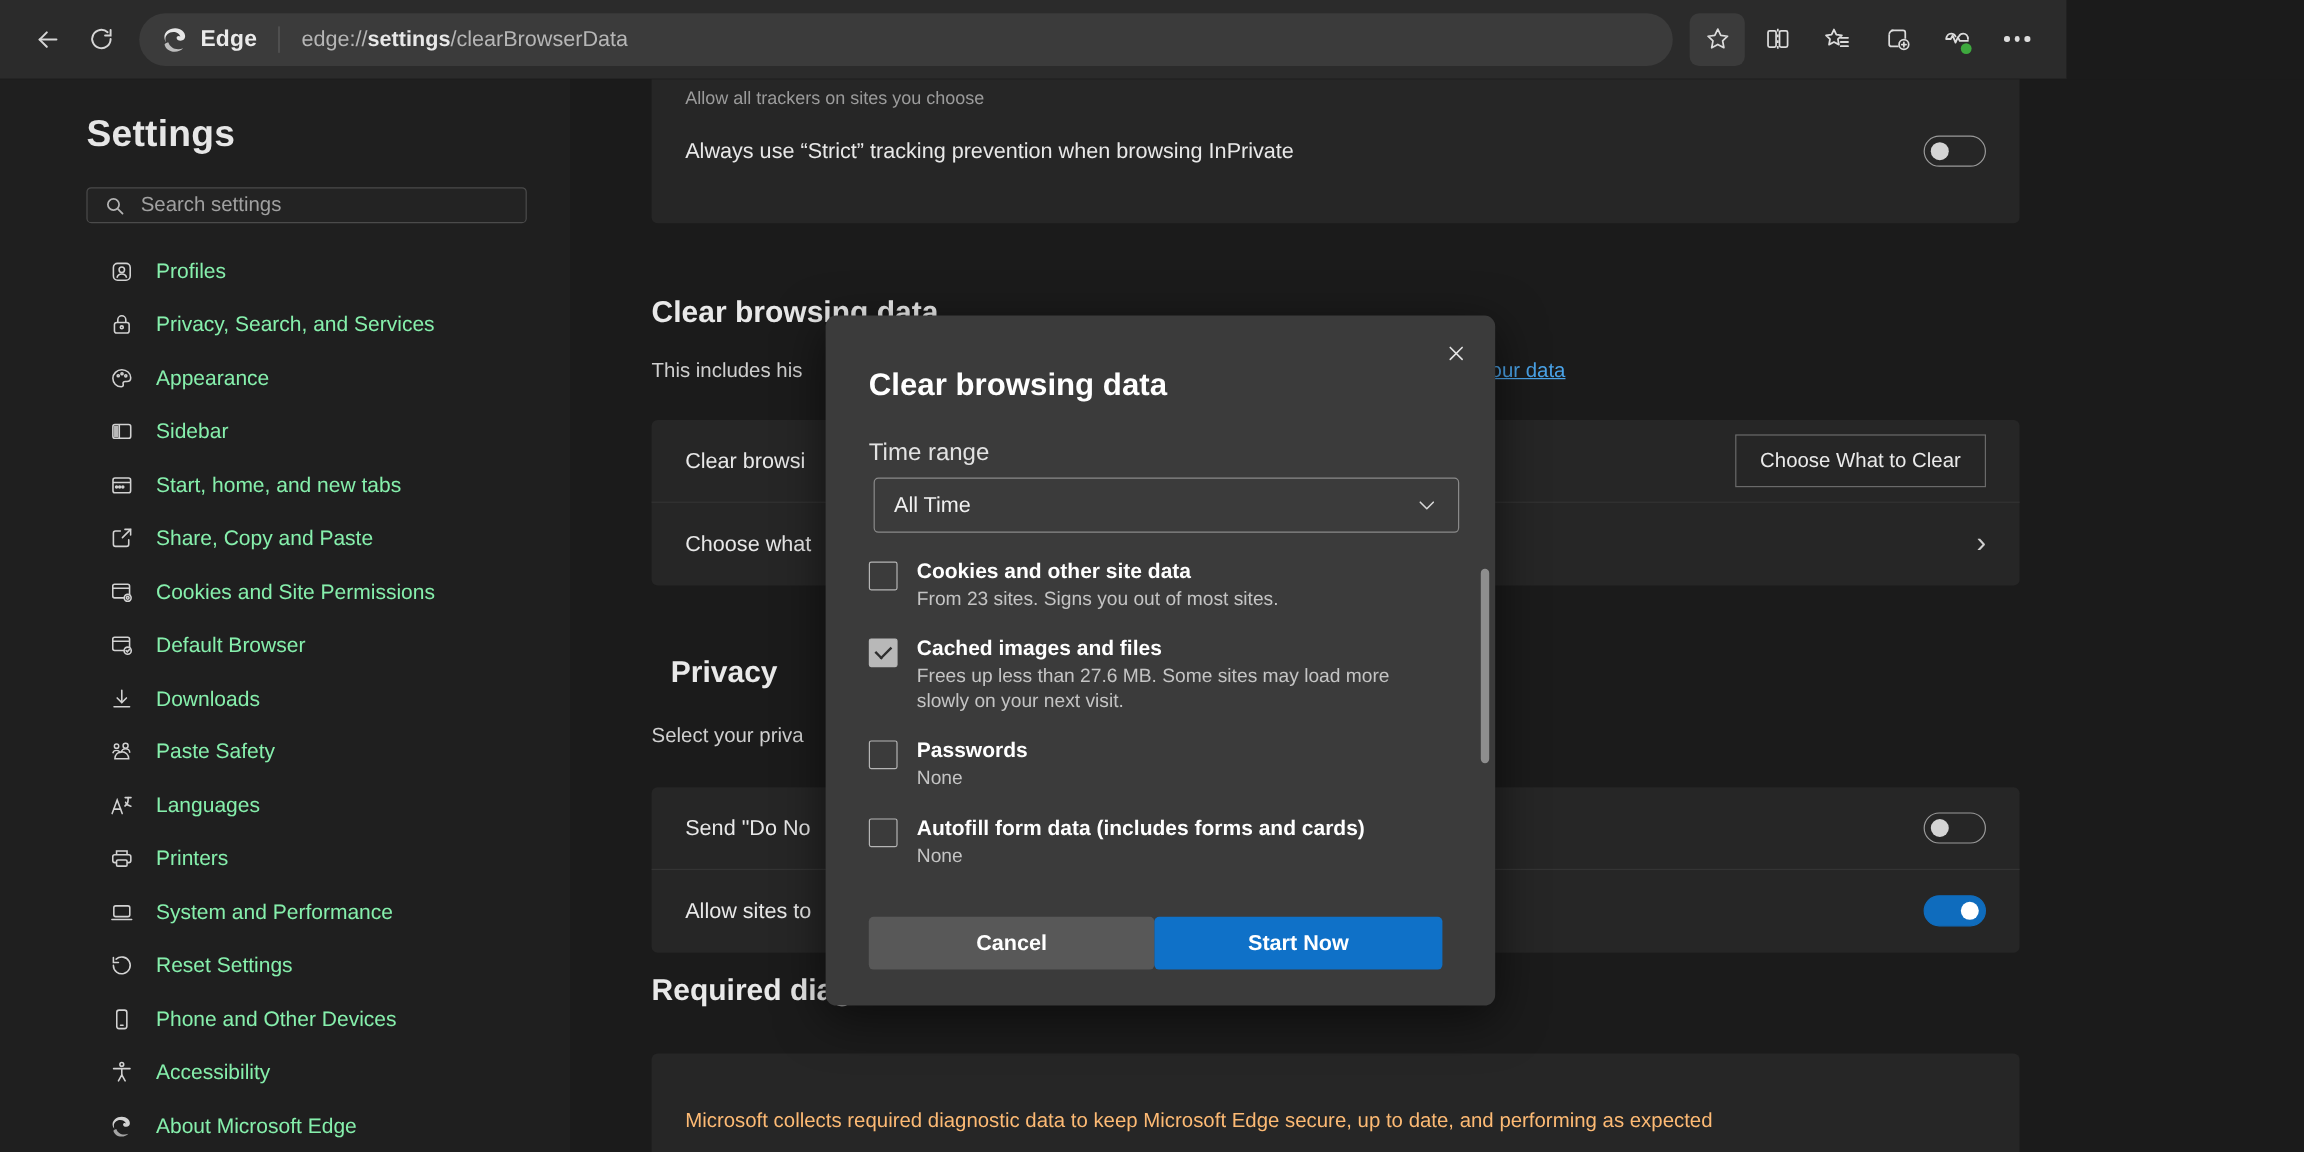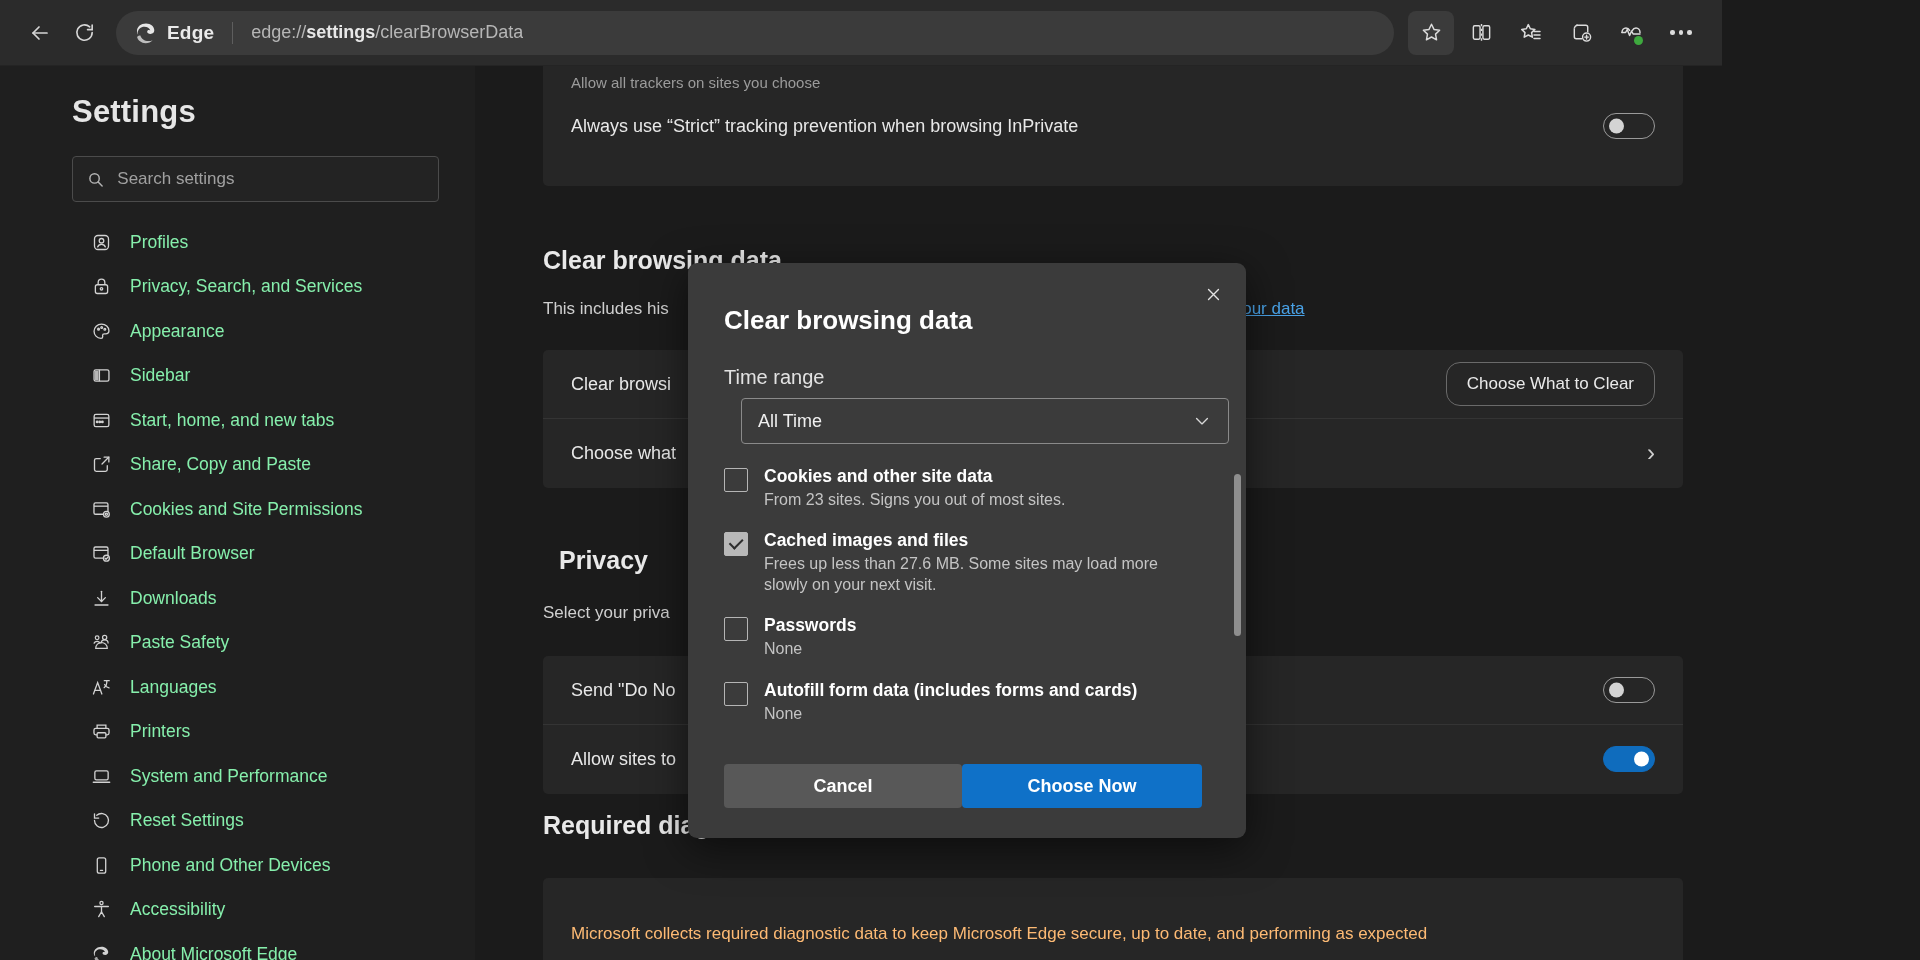--- a/index.html
+++ b/index.html
@@ -69,21 +69,21 @@
     width: 475px; height: 894px;
     background: #1f1f1f;
     padding: 28px 0 0 0;
     overflow: hidden;
   }
   #settings-title {
     font-size: 31px; font-weight: bold; color: #e6e6e6;
     padding: 0 0 0 72px; margin-bottom: 26px; letter-spacing: .2px;
   }
   #search-settings-box {
-    margin: 0 0 0 72px; width: 367px; height: 46px;
+    margin: 0 0 0 72px; width: 367px; height: 30px;
     border: 1px solid #4b4b4b; border-radius: 4px;
     background: #232323; display: flex; align-items: center;
     padding: 0 14px; gap: 13px;
   }
   #search-settings-input {
     background: transparent; border: none; outline: none;
     font-family: "Liberation Sans", sans-serif;
     font-size: 17px; color: #d0d0d0; width: 100%;
   }
   #search-settings-input::placeholder { color: #a0a0a0; }
@@ -135,21 +135,21 @@
   .toggle.on { background: #0f6cbd; border-color: #0f6cbd; }
   .toggle.on .knob { left: auto; right: 5px; background: #ffffff; }
 
   .section-heading {
     position: absolute; font-size: 25px; font-weight: bold; color: #e9e9e9;
   }
   .section-desc { position: absolute; font-size: 17px; color: #cfcfcf; }
   .link { color: #4aa3e8; text-decoration: underline; cursor: pointer; }
 
   .outline-btn {
-    border: 1px solid #6a6a6a; border-radius: 14px; background: transparent;
+    border: 1px solid #6a6a6a; border-radius: 0; background: transparent;
     color: #eaeaea; font-size: 17px; font-family: "Liberation Sans", sans-serif;
     padding: 11px 20px; cursor: pointer;
   }
   .chevron-right { color: #cfcfcf; font-size: 24px; }
 
   
   #modal-overlay {
     position: absolute; top: 66px; left: 0; width: 1920px; height: 894px;
     pointer-events: none;
   }
@@ -168,21 +168,21 @@
     color: #e4e4e4; cursor: pointer; font-size: 21px; line-height: 1;
   }
   #dialog-title {
     font-size: 26px; font-weight: bold; color: #ffffff;
     padding: 42px 0 0 36px;
   }
   #time-range-label {
     font-size: 20px; color: #e2e2e2; padding: 30px 0 0 36px;
   }
   #time-range-select {
-    margin: 9px 0 0 53px; width: 488px; height: 46px;
+    margin: 9px 0 0 40px; width: 488px; height: 46px;
     border: 1px solid #8a8a8a; border-radius: 4px; background: transparent;
     display: flex; align-items: center; justify-content: space-between;
     padding: 0 16px; cursor: pointer;
   }
   #time-range-value { font-size: 18px; color: #f0f0f0; }
 
   #checkbox-scroll {
     margin: 22px 0 0 0; padding: 0 18px 0 36px;
     flex: 1 1 auto; position: relative; overflow: hidden;
   }
@@ -631,17 +631,17 @@
         </span>
       </div>
 
       <div id="dialog-scrollbar">
         <div id="dialog-scrollbar-thumb"></div>
       </div>
     </div>
 
     <div id="dialog-footer">
       <button class="dlg-btn" id="cancel-button">Cancel</button>
-      <button class="dlg-btn" id="clear-now-button">Choose Now</button>
+      <button class="dlg-btn" id="clear-now-button">Start Now</button>
     </div>
 
   </div>
 </div>
 
 </body></html>

